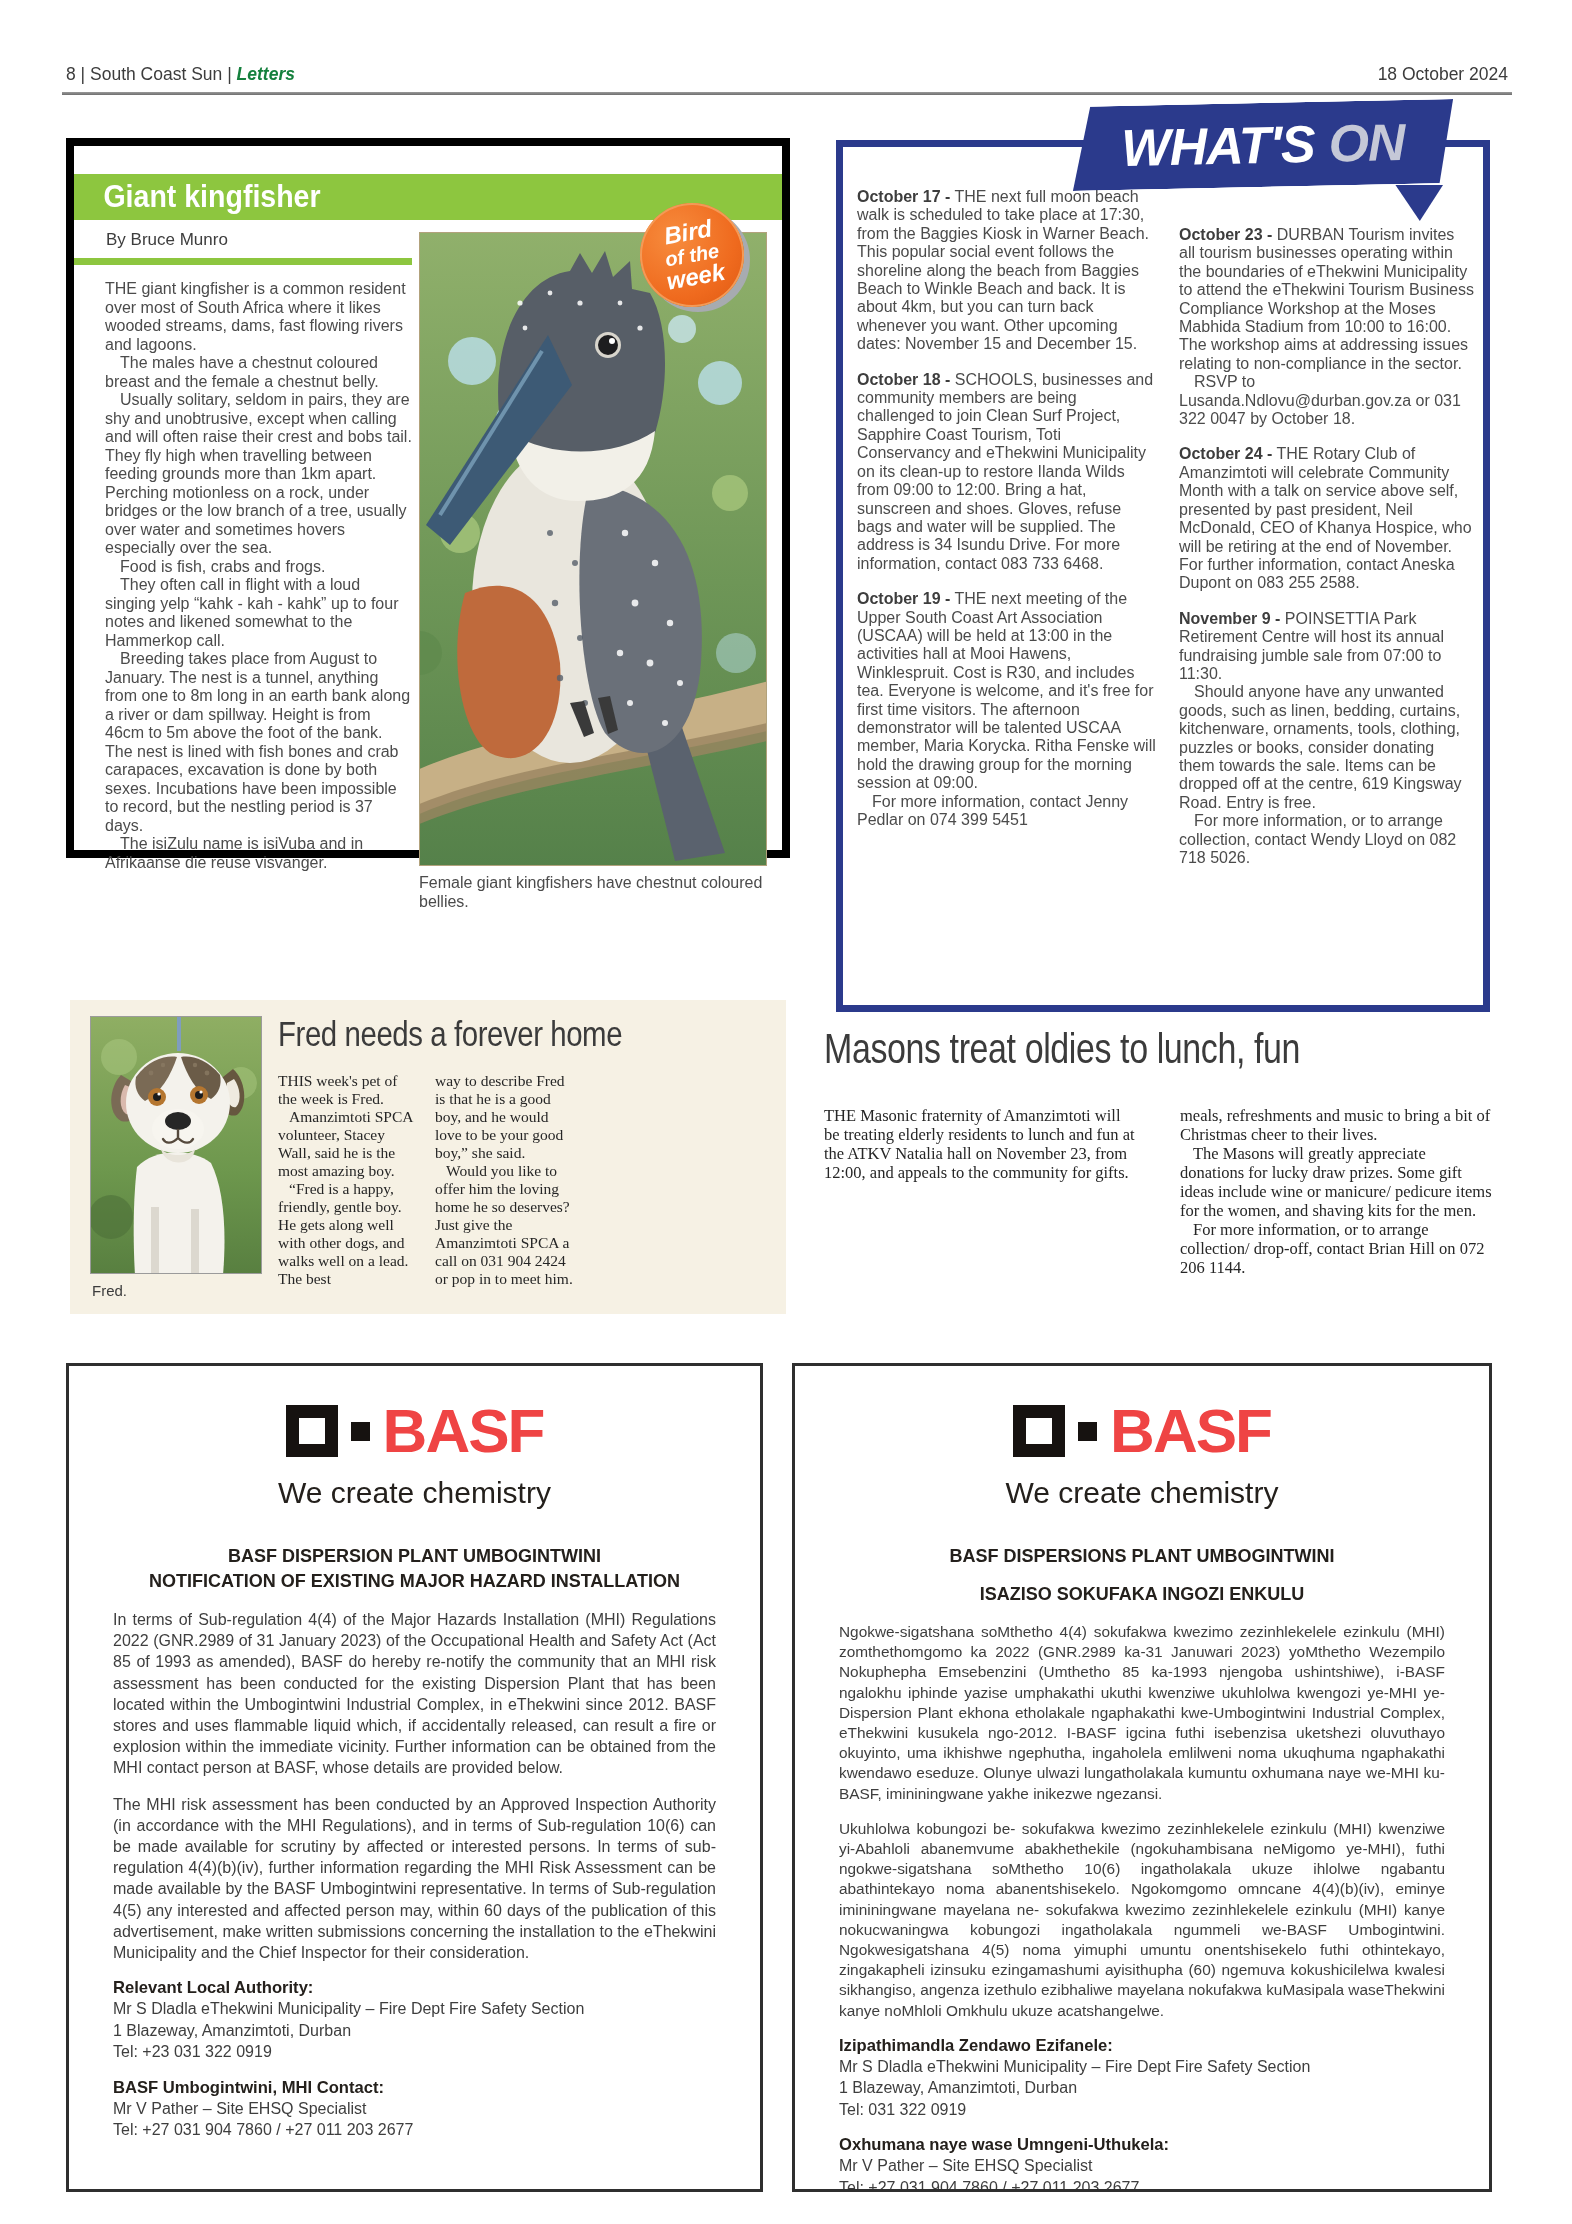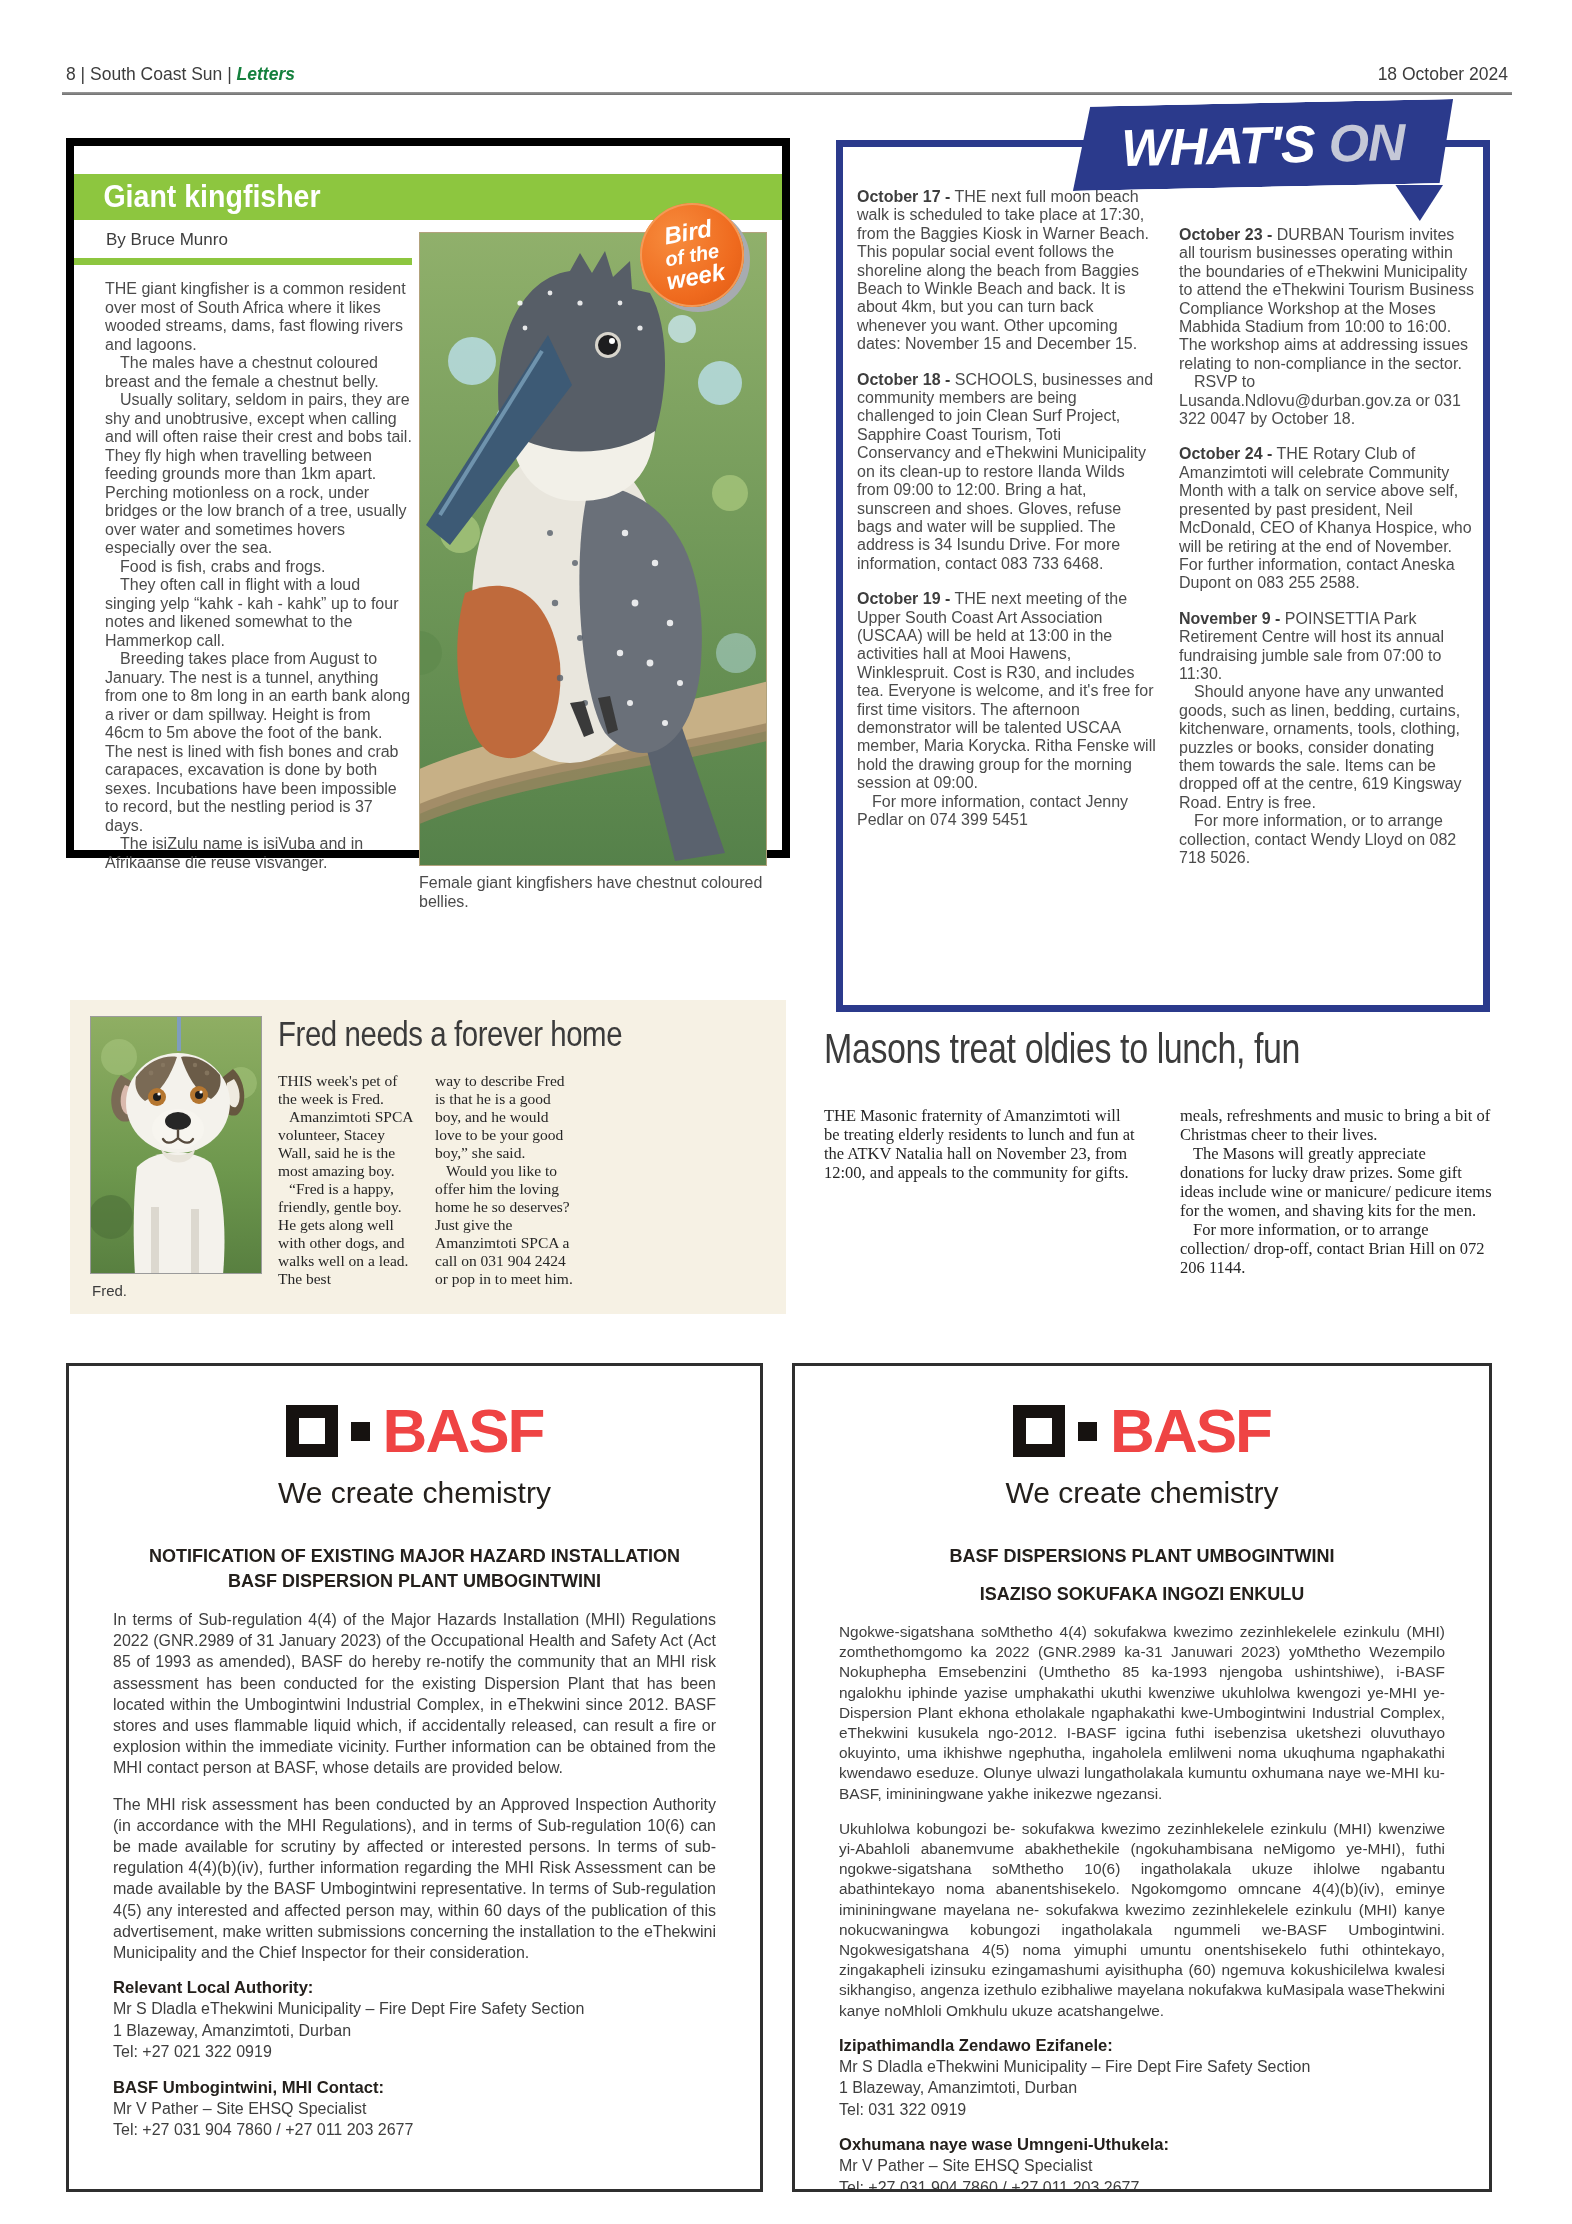--- a/index.html
+++ b/index.html
@@ -326,29 +326,29 @@
 </section>
 
 <section class="basf basf-left">
   <div class="logo-row">
     <span class="sq-ring"></span>
     <span class="sq-solid"></span>
     <span class="basf-word">BASF</span>
   </div>
   <div class="tagline">We create chemistry</div>
   <div class="ad-head">
+    <div>BASF DISPERSION PLANT  UMBOGINTWINI</div>
     <div>NOTIFICATION OF EXISTING MAJOR HAZARD INSTALLATION</div>
-    <div>BASF DISPERSION PLANT  UMBOGINTWINI</div>
   </div>
   <p class="ad-p">In terms of Sub-regulation 4(4) of the Major Hazards Installation (MHI) Regulations 2022 (GNR.2989 of 31 January 2023) of the Occupational Health and Safety Act (Act 85 of 1993 as amended), BASF do hereby re-notify the community that an MHI risk assessment has been conducted for the existing Dispersion Plant that has been located within the Umbogintwini Industrial Complex, in eThekwini since 2012. BASF stores and uses flammable liquid which, if accidentally released, can result a fire or explosion within the immediate vicinity. Further information can be obtained from the MHI contact person at BASF, whose details are provided below.</p>
   <p class="ad-p">The MHI risk assessment has been conducted by an Approved Inspection Authority (in accordance with the MHI Regulations), and in terms of Sub-regulation 10(6) can be made available for scrutiny by affected or interested persons. In terms of sub-regulation 4(4)(b)(iv), further information regarding the MHI Risk Assessment can be made available by the BASF Umbogintwini representative. In terms of Sub-regulation 4(5) any interested and affected person may, within 60 days of the publication of this advertisement, make written submissions concerning the installation to the eThekwini Municipality and the Chief Inspector for their consideration.</p>
   <p class="ad-contact-h">Relevant Local Authority:</p>
   <p class="ad-line">Mr S Dladla eThekwini Municipality – Fire Dept Fire Safety Section</p>
   <p class="ad-line">1 Blazeway, Amanzimtoti, Durban</p>
-  <p class="ad-line">Tel: +27 021 322 0919</p>
+  <p class="ad-line">Tel: +23 031 322 0919</p>
   <p class="ad-contact-h">BASF Umbogintwini, MHI Contact:</p>
   <p class="ad-line">Mr V Pather – Site EHSQ Specialist</p>
   <p class="ad-line">Tel:  +27 031 904 7860 / +27 011 203 2677</p>
 </section>
 
 <section class="basf basf-right">
   <div class="logo-row">
     <span class="sq-ring"></span>
     <span class="sq-solid"></span>
     <span class="basf-word">BASF</span>

